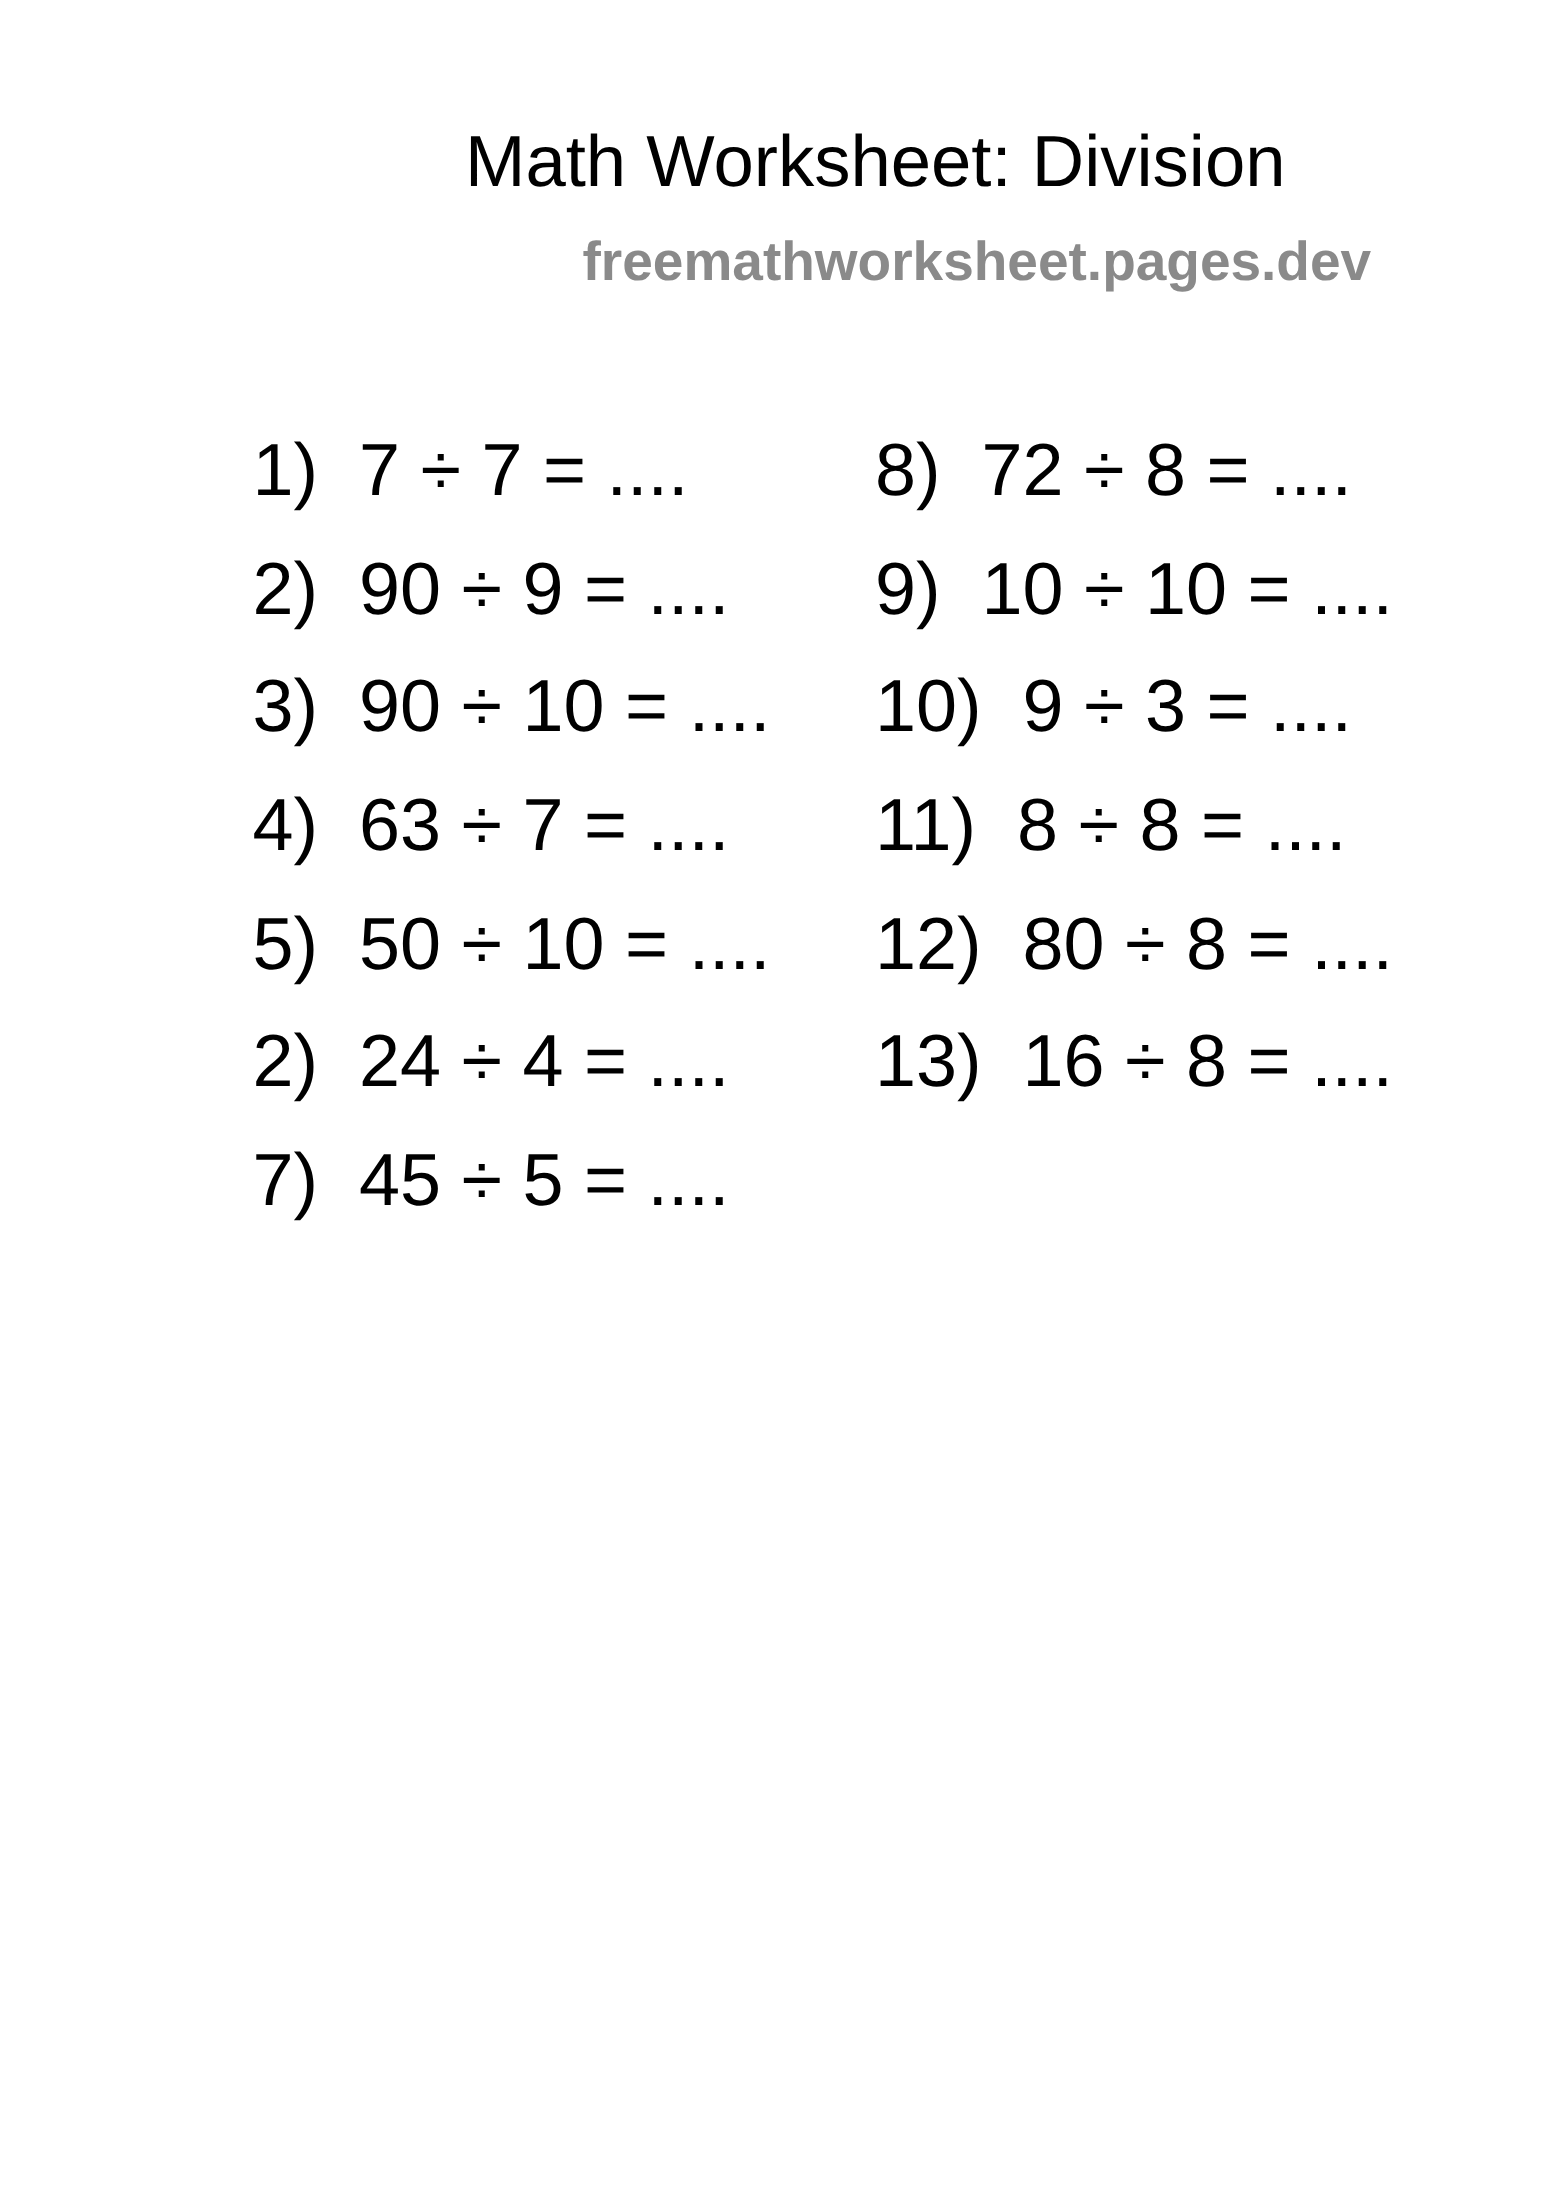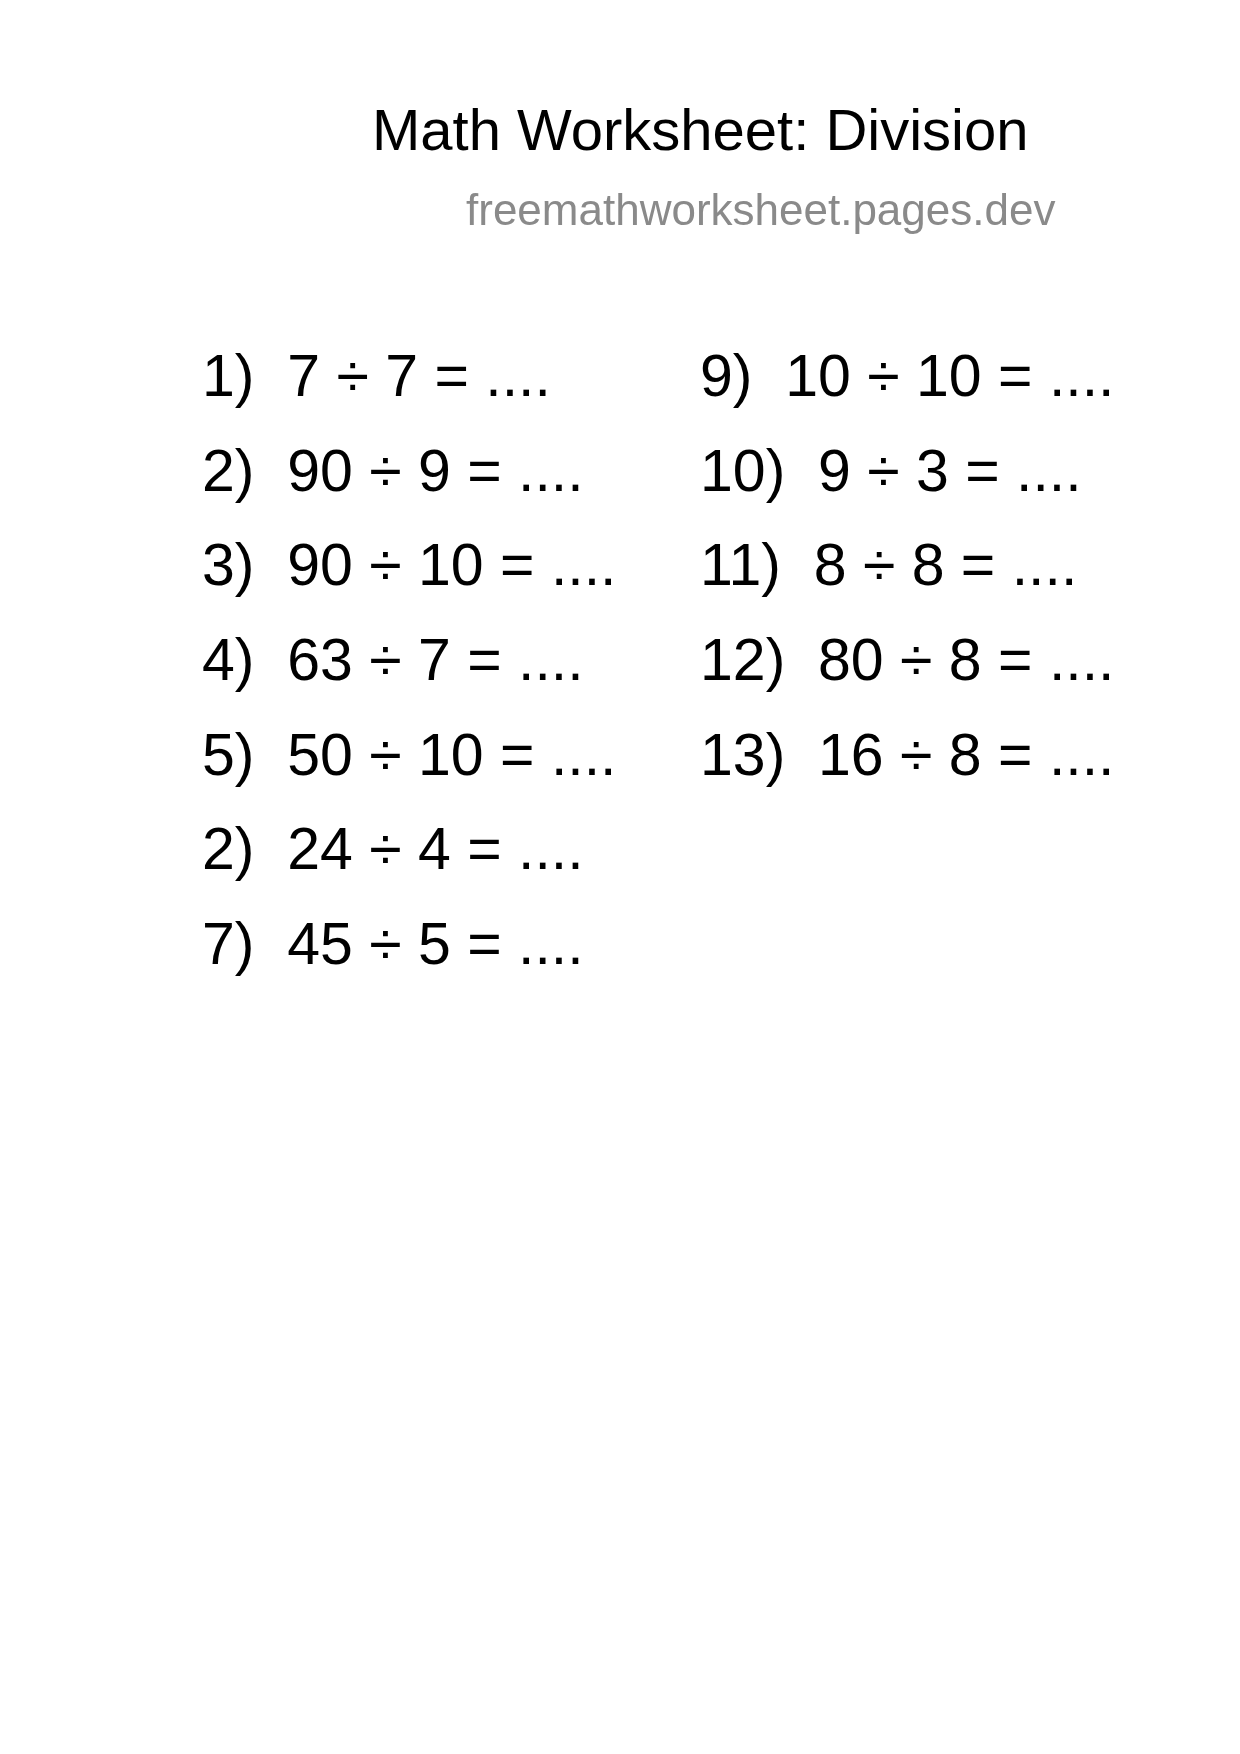--- a/index.html
+++ b/index.html
@@ -26,21 +26,21 @@
     color: #000000;
     white-space: pre;
     text-align: right;
   }
   .site-subtitle {
     position: absolute;
     left: 466px;
     top: 188px;
     font-size: 44px;
     line-height: 1;
-    font-weight: 400;
+    font-weight: 700;
     color: #8a8a8a;
     white-space: pre;
   }
   .problem-col {
     position: absolute;
     top: 344px;
   }
   .problem-col.left  { left: 202px; }
   .problem-col.right { left: 700px; }
   .problem-row {
@@ -65,20 +65,21 @@
     <div class="problem-row">1)  7 ÷ 7 = ....</div>
     <div class="problem-row">2)  90 ÷ 9 = ....</div>
     <div class="problem-row">3)  90 ÷ 10 = ....</div>
     <div class="problem-row">4)  63 ÷ 7 = ....</div>
     <div class="problem-row">5)  50 ÷ 10 = ....</div>
     <div class="problem-row">2)  24 ÷ 4 = ....</div>
     <div class="problem-row">7)  45 ÷ 5 = ....</div>
   </div>
 
   <div class="problem-col right">
+    <div class="problem-row">8)  72 ÷ 8 = ....</div>
     <div class="problem-row">9)  10 ÷ 10 = ....</div>
     <div class="problem-row">10)  9 ÷ 3 = ....</div>
     <div class="problem-row">11)  8 ÷ 8 = ....</div>
     <div class="problem-row">12)  80 ÷ 8 = ....</div>
     <div class="problem-row">13)  16 ÷ 8 = ....</div>
   </div>
 
 </div>
 
 </body></html>

